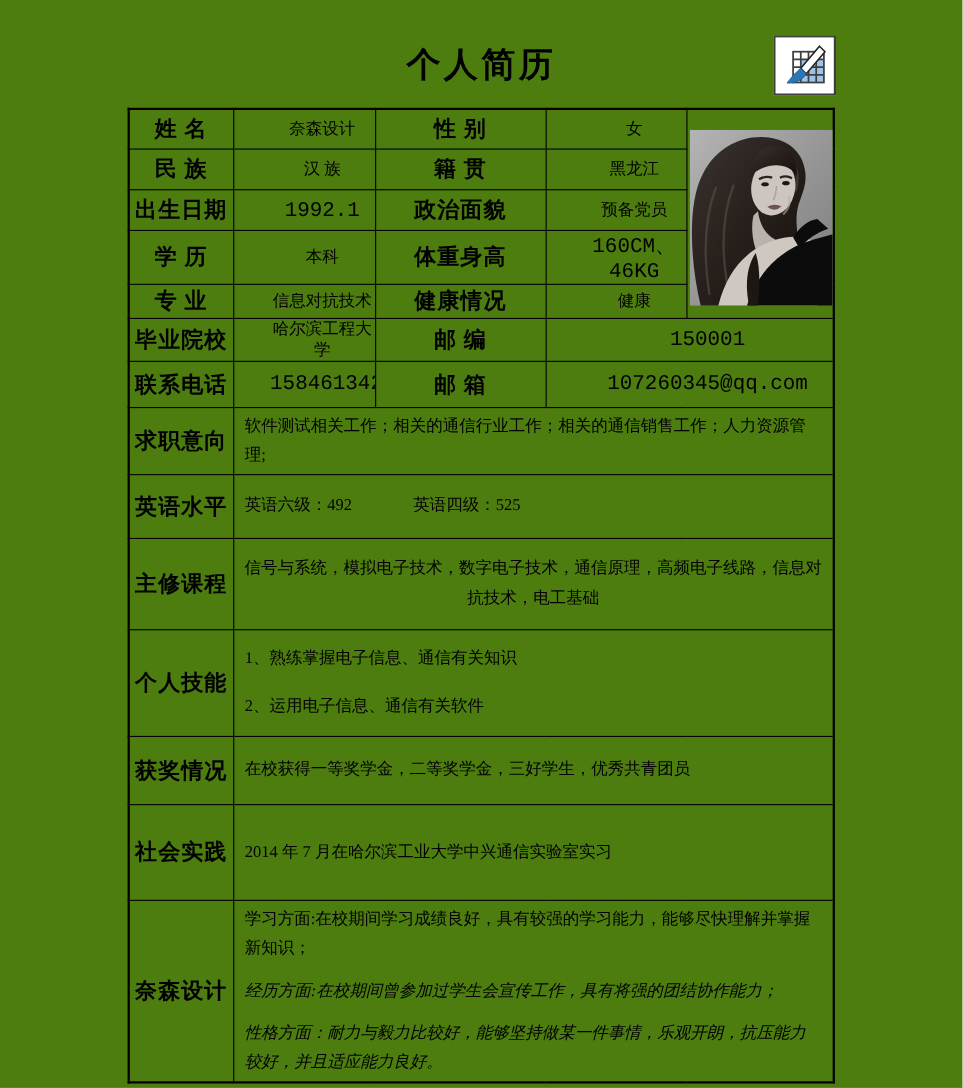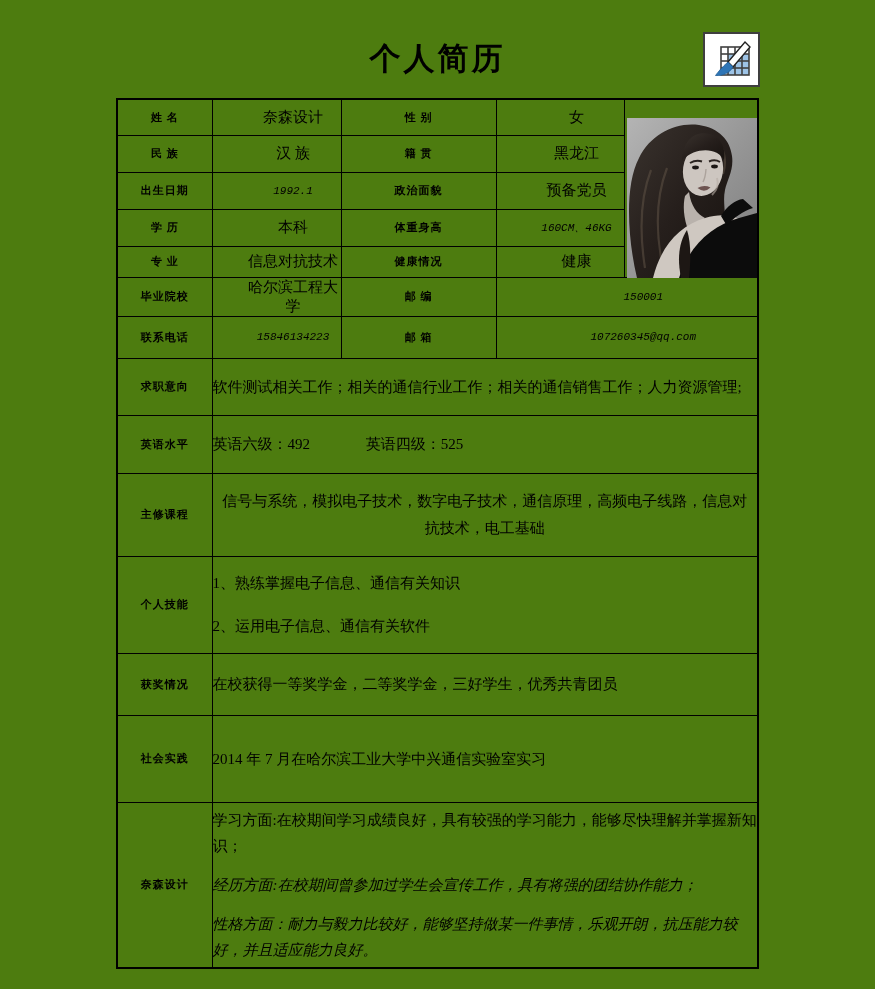--- a/index.html
+++ b/index.html
@@ -16,28 +16,28 @@
     position:absolute; left:703px; top:32px; width:57px; height:55px;
     border:2px solid #3f3f3f; background:#fff; box-sizing:border-box;
     display:flex; align-items:center; justify-content:center;
   }
   table.resume {
     position:absolute; left:116px; top:98px; width:641px;
     border-collapse:collapse; table-layout:fixed;
     border:2px solid #000;
   }
   td { border:1px solid #000; font-size:15px; padding:0; overflow:hidden; vertical-align:middle; }
-  td.lab { font-weight:bold; text-align:center; font-size:11px; letter-spacing:1px; }
+  td.lab { font-weight:bold; text-align:center; font-size:20px; letter-spacing:1px; }
   td.val { text-align:center;padding-left:33px; }
-  td.content { text-align:left; padding:4px 0; line-height:26px; }
+  td.content { text-align:left; padding:4px 10px; line-height:26px; }
   td.content p { margin:0; }
   td.courses { text-align:center; padding:4px 8px; line-height:27px; }
   td.skills p + p { margin-top:17px; }
   td.eval p + p { margin-top:13px;font-style:italic; }
-  .mono { font-family:"Liberation Mono","DejaVu Sans Mono",monospace; font-size:11px;font-style:italic; }
+  .mono { font-family:"Liberation Mono","DejaVu Sans Mono",monospace; font-size:19px; }
   .gap-right { margin-right:52px; }
   tr.r1{height:36px} tr.r2{height:37px} tr.r3{height:37px} tr.r4{height:37px}
   tr.r5{height:31px} tr.r6{height:37px} tr.r7{height:42px}
   tr.r8{height:57px} tr.r9{height:58px} tr.r10{height:83px} tr.r11{height:97px}
   tr.r12{height:62px} tr.r13{height:87px} tr.r14{height:158px}
   .photo {
     position:absolute; left:627px; top:118px; width:130px; height:160px;
     z-index:3; line-height:0;
   }
 </style>

